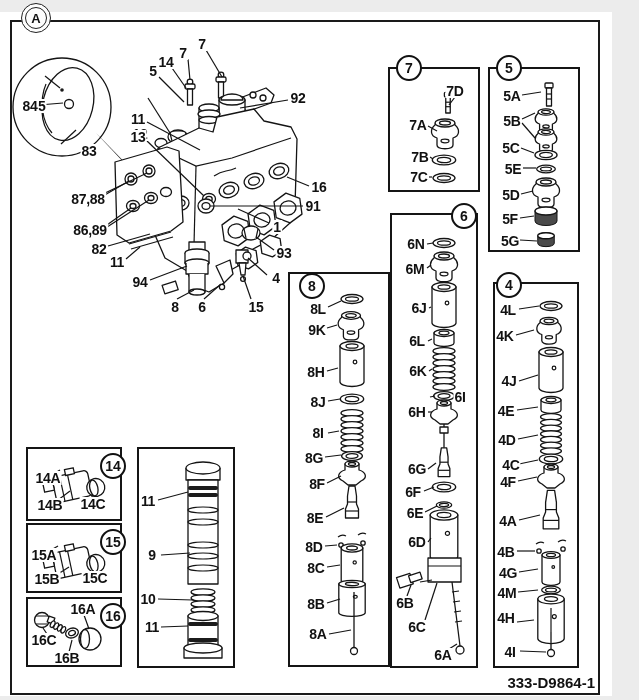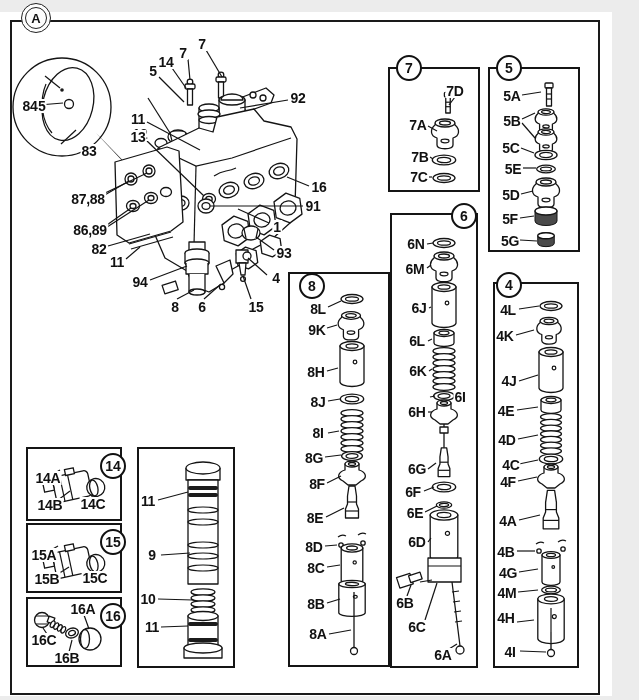--- a/index.html
+++ b/index.html
@@ -559,13 +559,14 @@
       <div class="callout" style="left: 95px; top: 578px;">15C</div>
       <div class="callout" style="left: 83px; top: 609px;">16A</div>
       <div class="callout" style="left: 44px; top: 640px;">16C</div>
       <div class="callout" style="left: 67px; top: 658px;">16B</div>
       <div class="callout" style="left: 148px; top: 501px;">11</div>
       <div class="callout" style="left: 152px; top: 555px;">9</div>
       <div class="callout" style="left: 148px; top: 599px;">10</div>
       <div class="callout" style="left: 152px; top: 627px;">11</div>
     </div>
 
+  <div id="footer-code">333-D9864-1</div>
 </div>
 
 </body></html>

